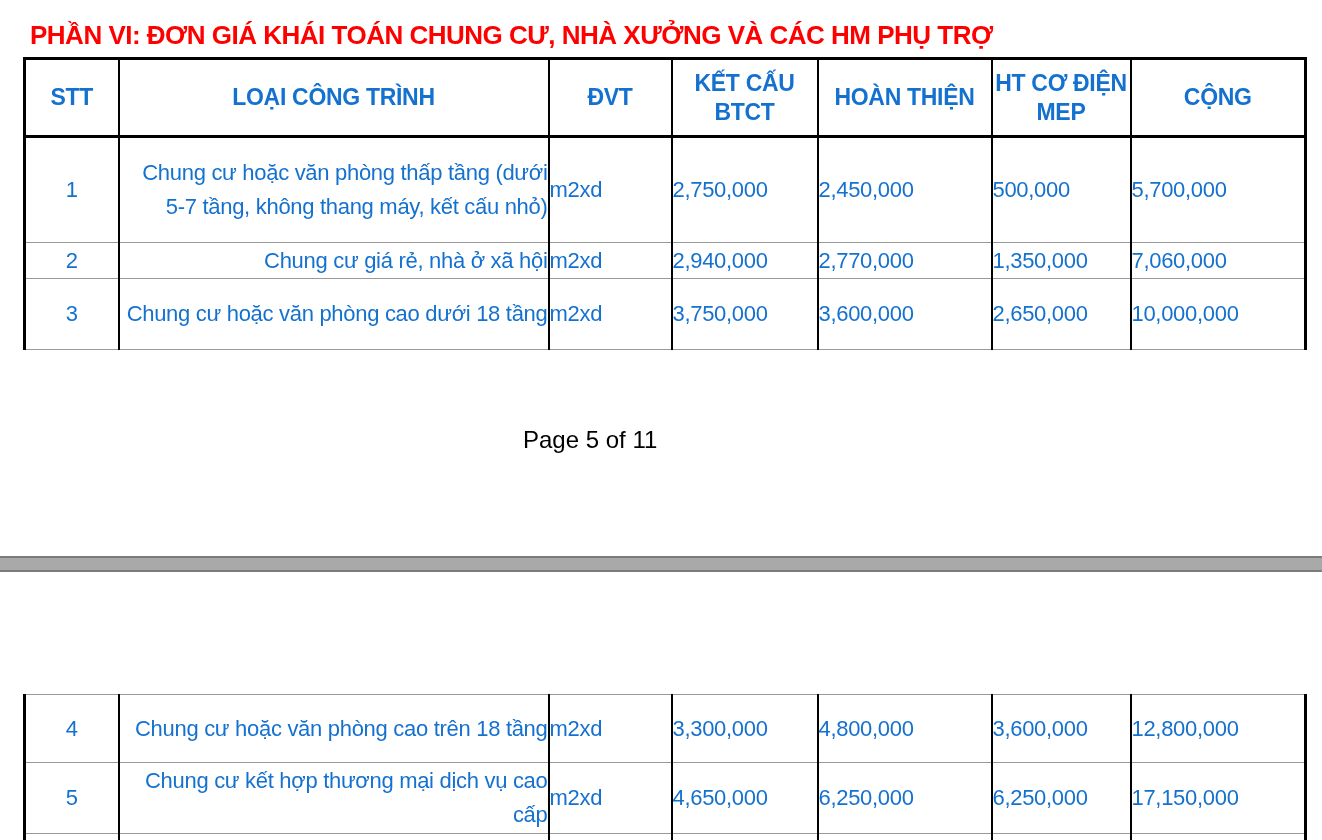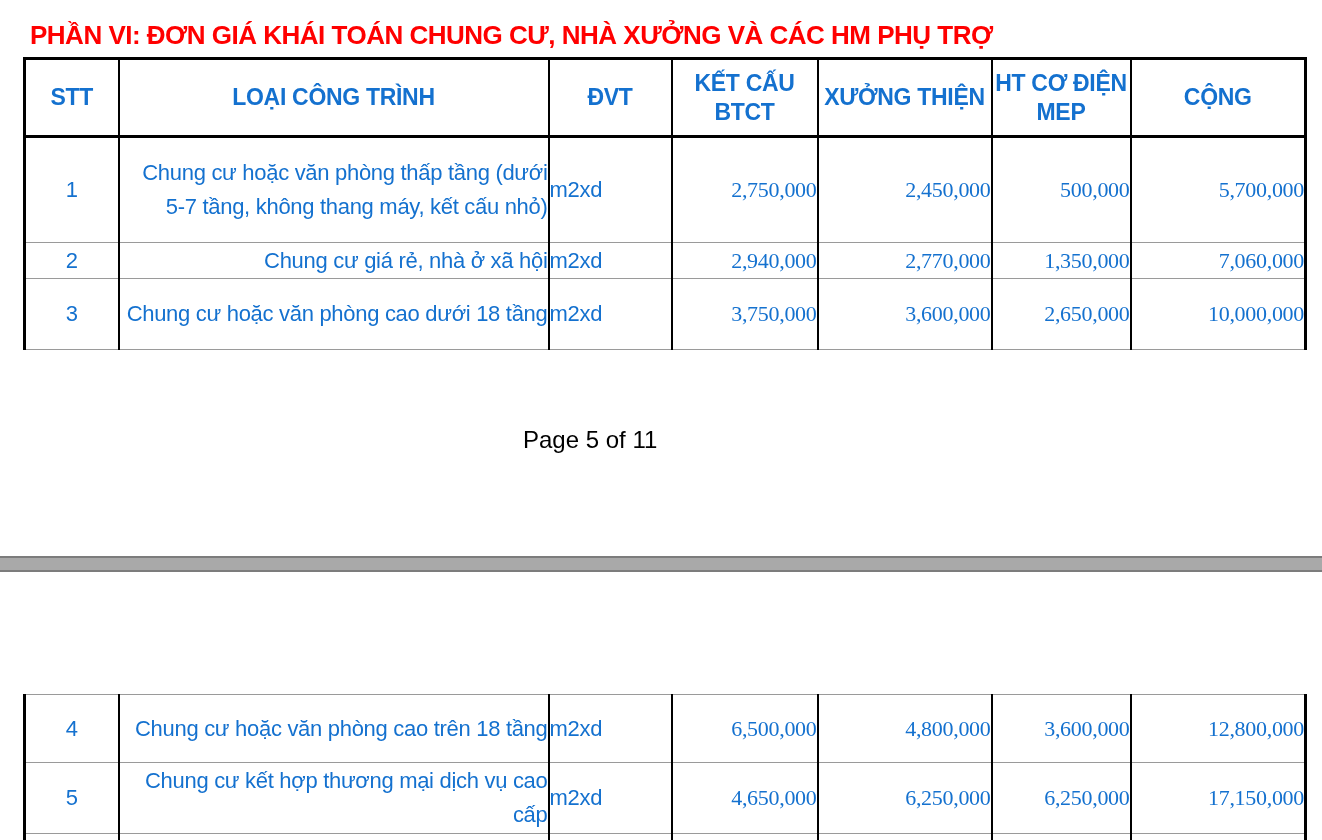--- a/index.html
+++ b/index.html
@@ -57,21 +57,21 @@
   tr.h-r1 { height: 106px; }
   tr.h-r2 { height: 36px; }
   tr.h-r3 { height: 71px; }
   tr.h-r4 { height: 68px; }
   tr.h-r5 { height: 71px; }
   tr.h-partial { height: 20px; }
 
   .c-stt  { text-align: center; }
   .c-loai { text-align: right; padding-left: 5px; padding-right: 3px; line-height: 34px; }
   .c-dvt  { text-align: left; }
-  .c-num  { text-align: right; padding-right: 8px; font-family: Liberation Serif, serif; }
+  .c-num  { text-align: left; padding-right: 8px; }
 
   .page-footer {
     position: absolute;
     left: 523px;
     top: 426px;
     font-size: 24px;
     color: #000000;
   }
 
   .page-break-divider {
@@ -102,21 +102,21 @@
         <col style="width:174px">
         <col style="width:139px">
         <col style="width:175px">
     </colgroup>
     <tbody>
         <tr class="h-header">
       <th>STT</th>
       <th>LOẠI CÔNG TRÌNH</th>
       <th>ĐVT</th>
       <th>KẾT CẤU BTCT</th>
-      <th>XƯỞNG THIỆN</th>
+      <th>HOÀN THIỆN</th>
       <th>HT CƠ ĐIỆN MEP</th>
       <th>CỘNG</th>
     </tr>
     <tr class="h-r1 first-body-row">
       <td class="c-stt">1</td>
       <td class="c-loai">Chung cư hoặc văn phòng thấp tầng (dưới 5-7 tầng, không thang máy, kết cấu nhỏ)</td>
       <td class="c-dvt">m2xd</td>
       <td class="c-num">2,750,000</td>
       <td class="c-num">2,450,000</td>
       <td class="c-num">500,000</td>
@@ -155,21 +155,21 @@
       <col style="width:146px">
         <col style="width:174px">
         <col style="width:139px">
         <col style="width:175px">
     </colgroup>
     <tbody>
         <tr class="h-r4 first-body-row">
       <td class="c-stt">4</td>
       <td class="c-loai">Chung cư hoặc văn phòng cao trên 18 tầng</td>
       <td class="c-dvt">m2xd</td>
-      <td class="c-num">6,500,000</td>
+      <td class="c-num">3,300,000</td>
       <td class="c-num">4,800,000</td>
       <td class="c-num">3,600,000</td>
       <td class="c-num">12,800,000</td>
     </tr>
     <tr class="h-r5">
       <td class="c-stt">5</td>
       <td class="c-loai">Chung cư kết hợp thương mại dịch vụ cao cấp</td>
       <td class="c-dvt">m2xd</td>
       <td class="c-num">4,650,000</td>
       <td class="c-num">6,250,000</td>

